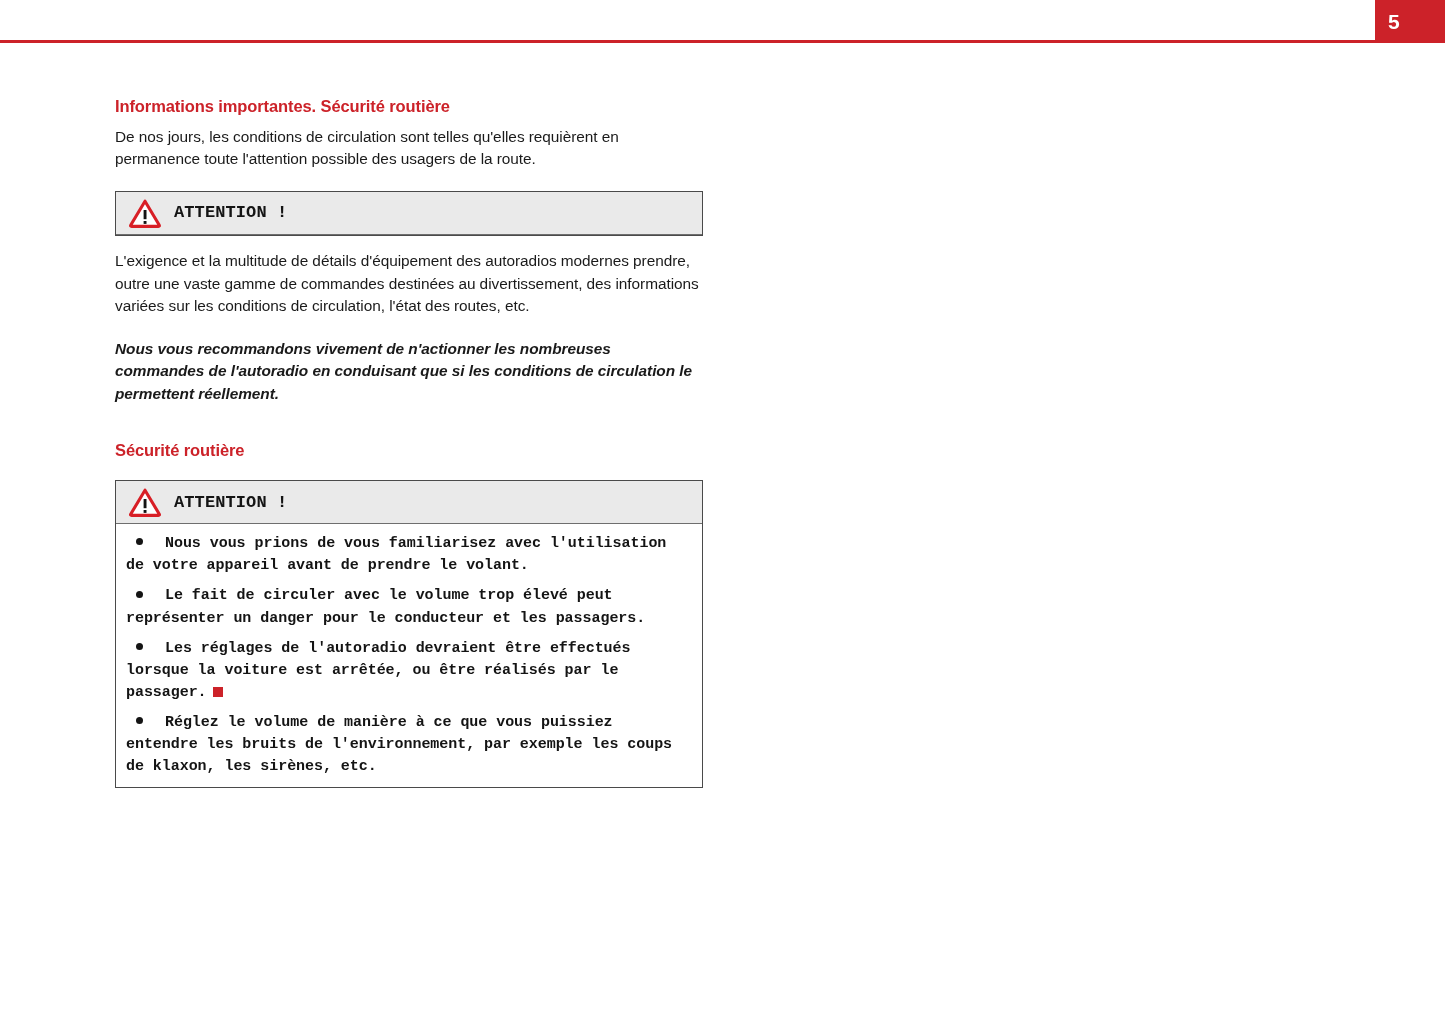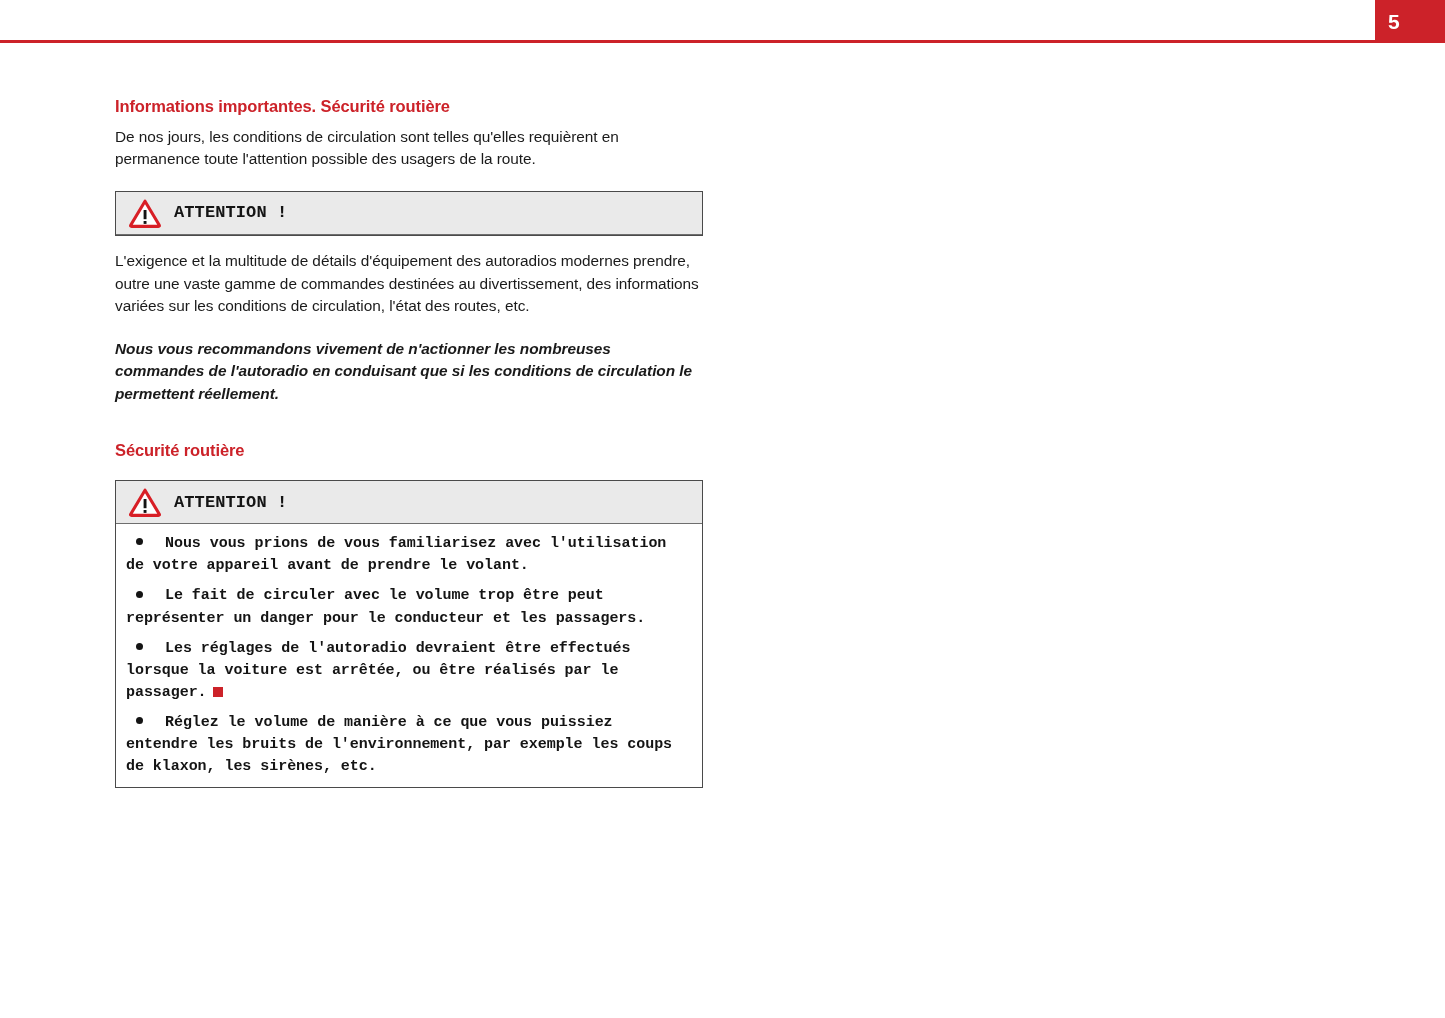--- a/index.html
+++ b/index.html
@@ -198,20 +198,20 @@
       <svg class="warn-icon" width="34" height="30" viewBox="0 0 34 30">
         <path d="M17 3.2 L31.2 27.0 Q32.0 28.4 30.4 28.4 L3.6 28.4 Q2.0 28.4 2.8 27.0 Z" fill="#ffffff" stroke="#d81f26" stroke-width="3.1" stroke-linejoin="round"></path>
         <rect x="15.6" y="12.0" width="2.9" height="9.2" fill="#141414"></rect>
         <rect x="15.6" y="23.0" width="2.9" height="2.9" fill="#141414"></rect>
       </svg>
       <span class="warn-title">ATTENTION !</span>
     </div>
     <div class="warn-body">
       <ul class="warn-list">
         <li><span class="bullet-dot"></span><span>Nous vous prions de vous familiarisez avec l'utilisation de votre appareil avant de prendre le volant.</span></li>
-        <li><span class="bullet-dot"></span><span>Le fait de circuler avec le volume trop être peut représenter un danger pour le conducteur et les passagers.</span></li>
+        <li><span class="bullet-dot"></span><span>Le fait de circuler avec le volume trop élevé peut représenter un danger pour le conducteur et les passagers.</span></li>
         <li><span class="bullet-dot"></span><span>Les réglages de l'autoradio devraient être effectués lorsque la voiture est arrêtée, ou être réalisés par le passager.</span><span class="end-mark"></span></li>
         <li><span class="bullet-dot"></span><span>Réglez le volume de manière à ce que vous puissiez entendre les bruits de l'environnement, par exemple les coups de klaxon, les sirènes, etc.</span></li>
       </ul>
     </div>
   </div>
 
 </div>
 
 </body></html>

